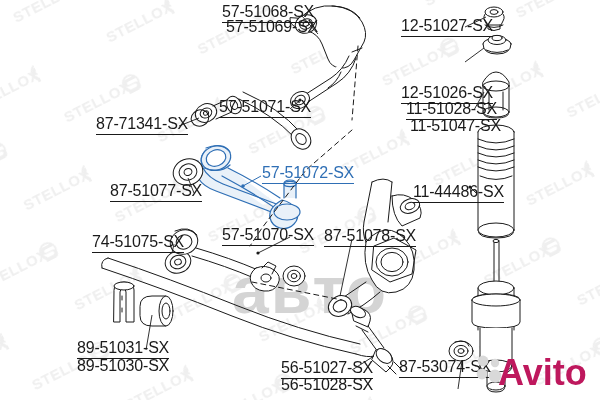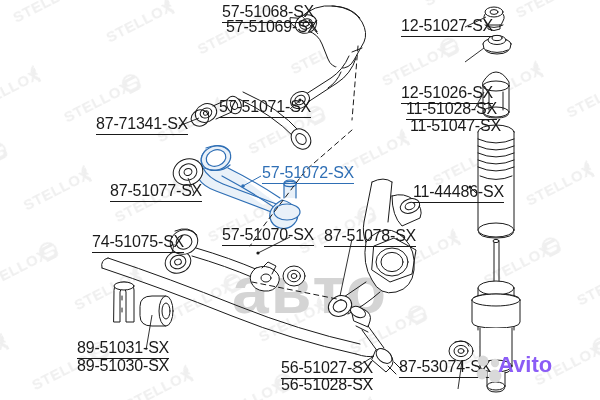--- a/index.html
+++ b/index.html
@@ -31,23 +31,23 @@
     letter-spacing: 2px;
     color: #d4d4d4;
     pointer-events: none;
     z-index: 2;
     font-family: "Liberation Sans", sans-serif;
   }
   .wm-avito {
     position: absolute;
     left: 498px;
     top: 352px;
-    font-size: 22px;
+    font-size: 36px;
     font-weight: bold;
-    color: #8b5cf6;
+    color: #be185d;
     pointer-events: none;
     z-index: 6;
     font-family: "Liberation Sans", sans-serif;
   }
   .wm-avito-logo {
     position: absolute;
     left: 476px;
     top: 354px;
     z-index: 6;
     pointer-events: none;

